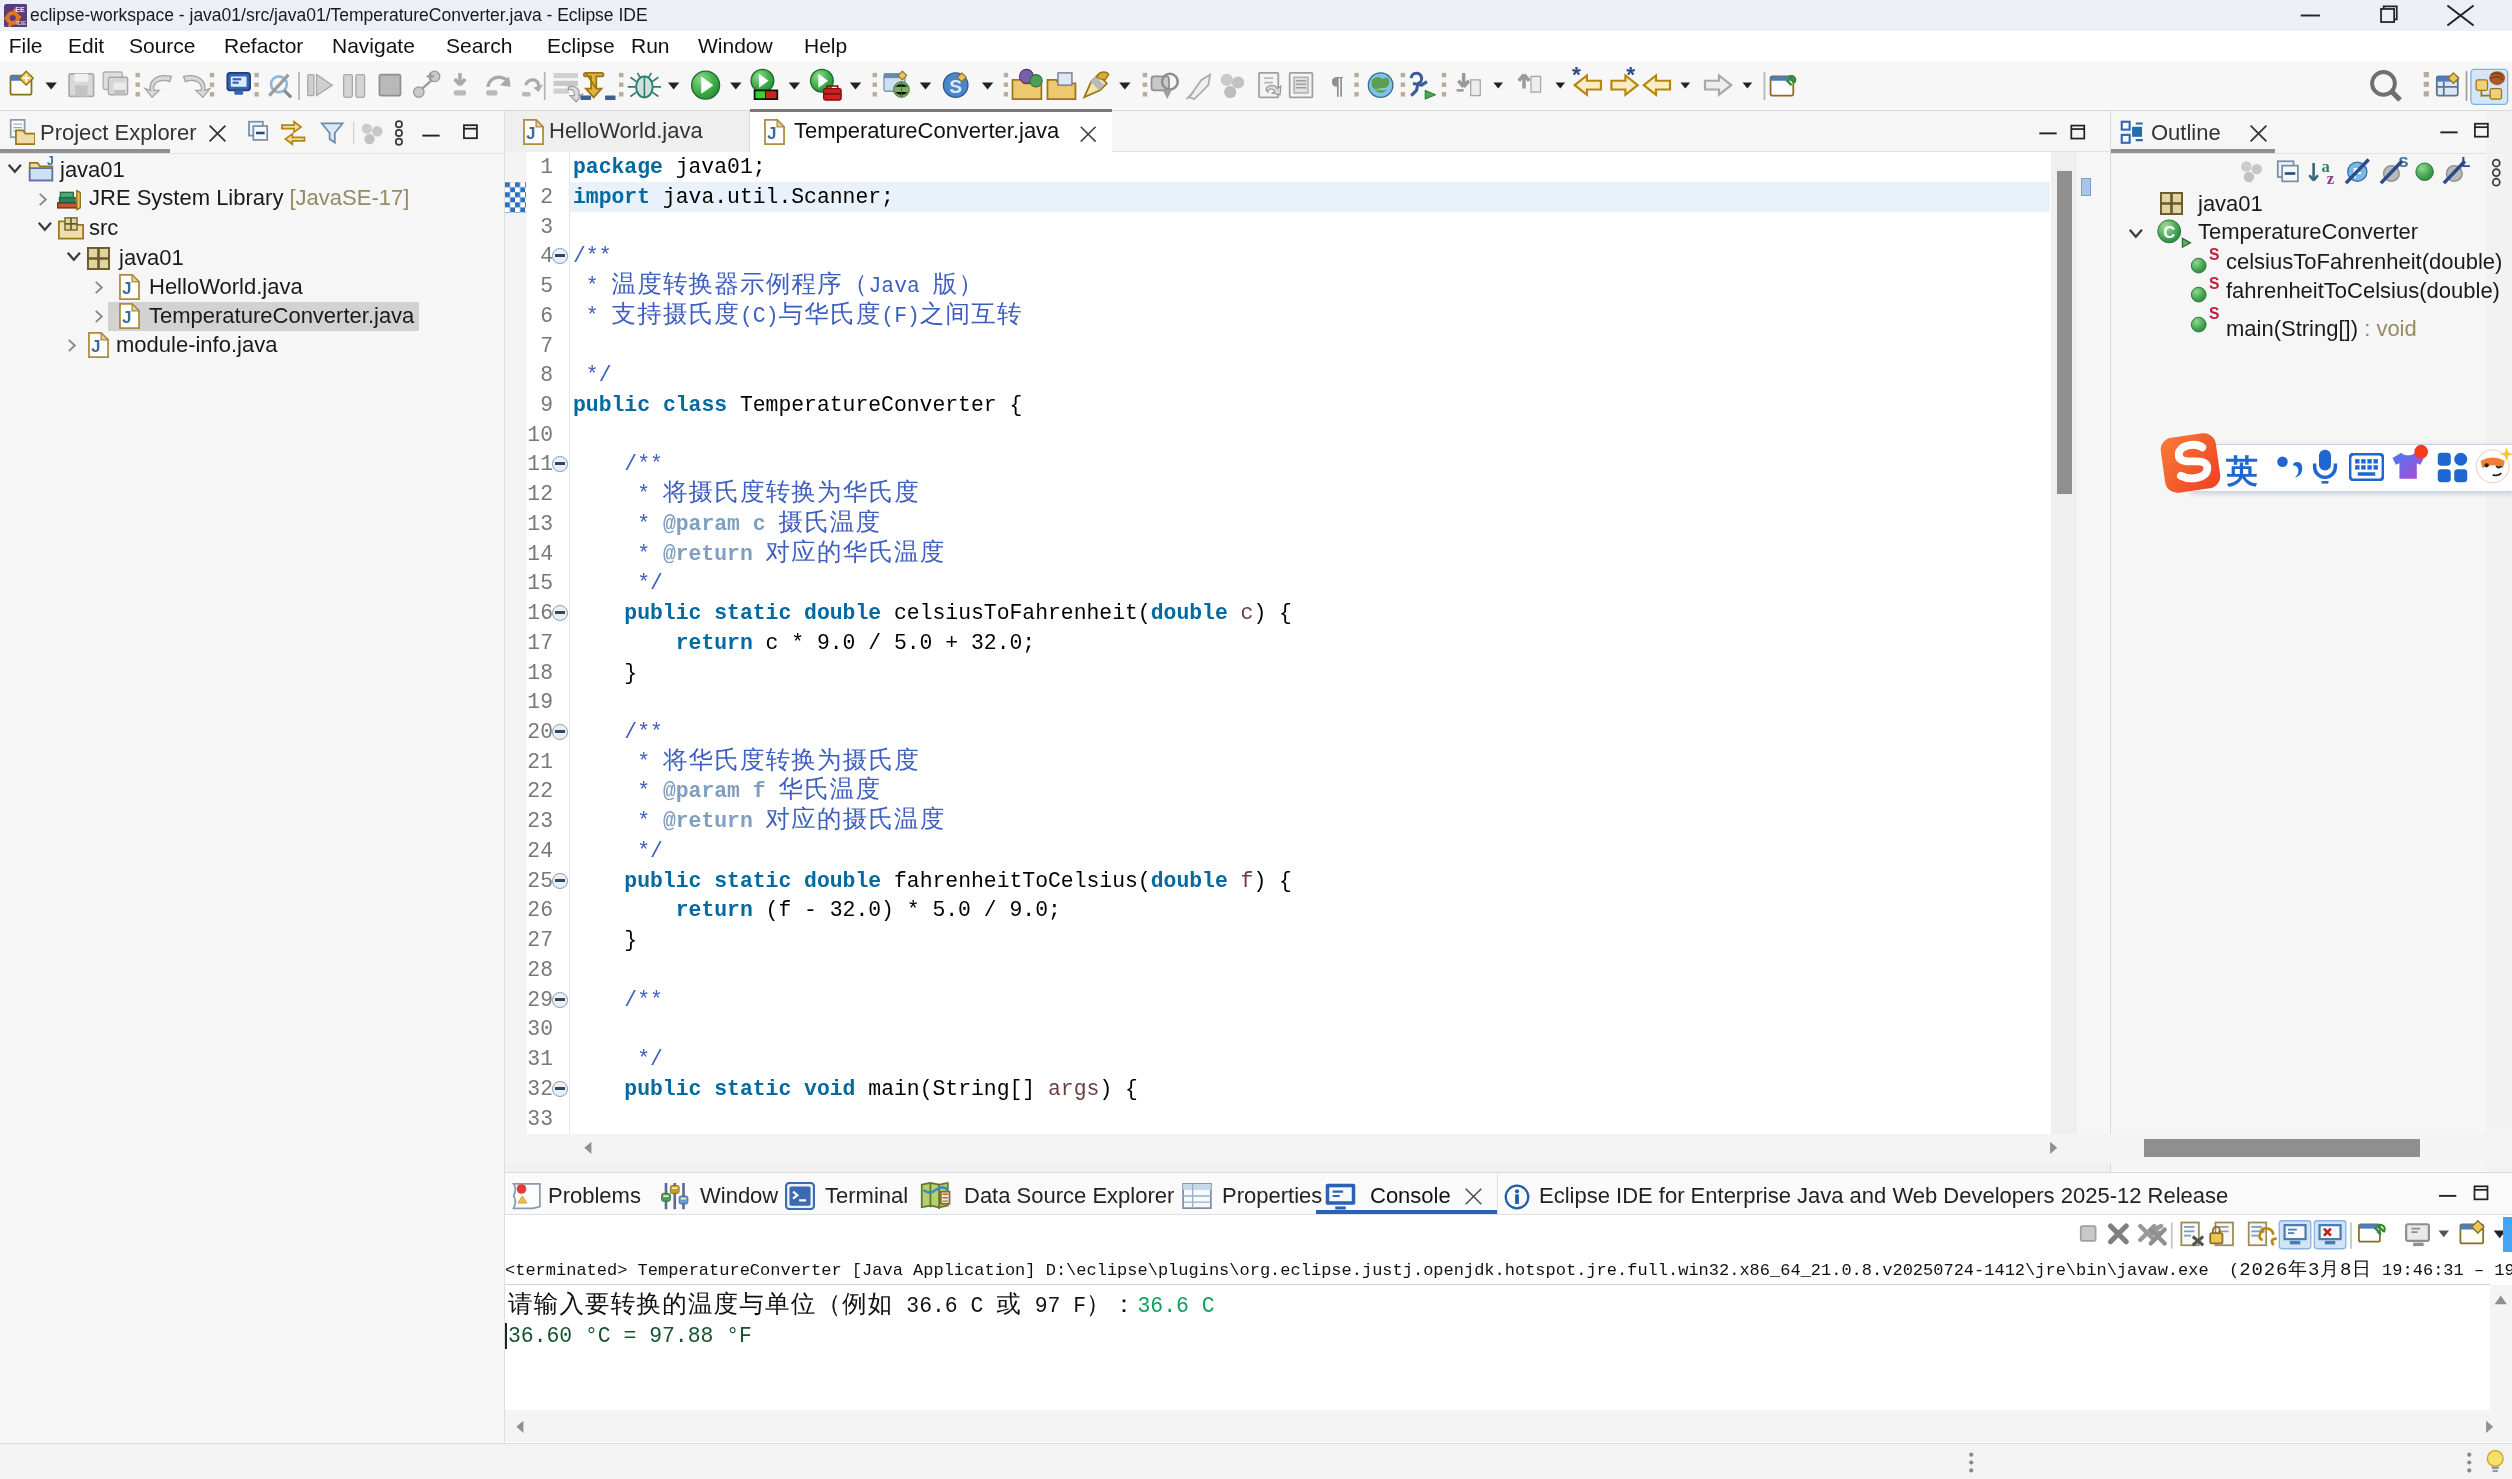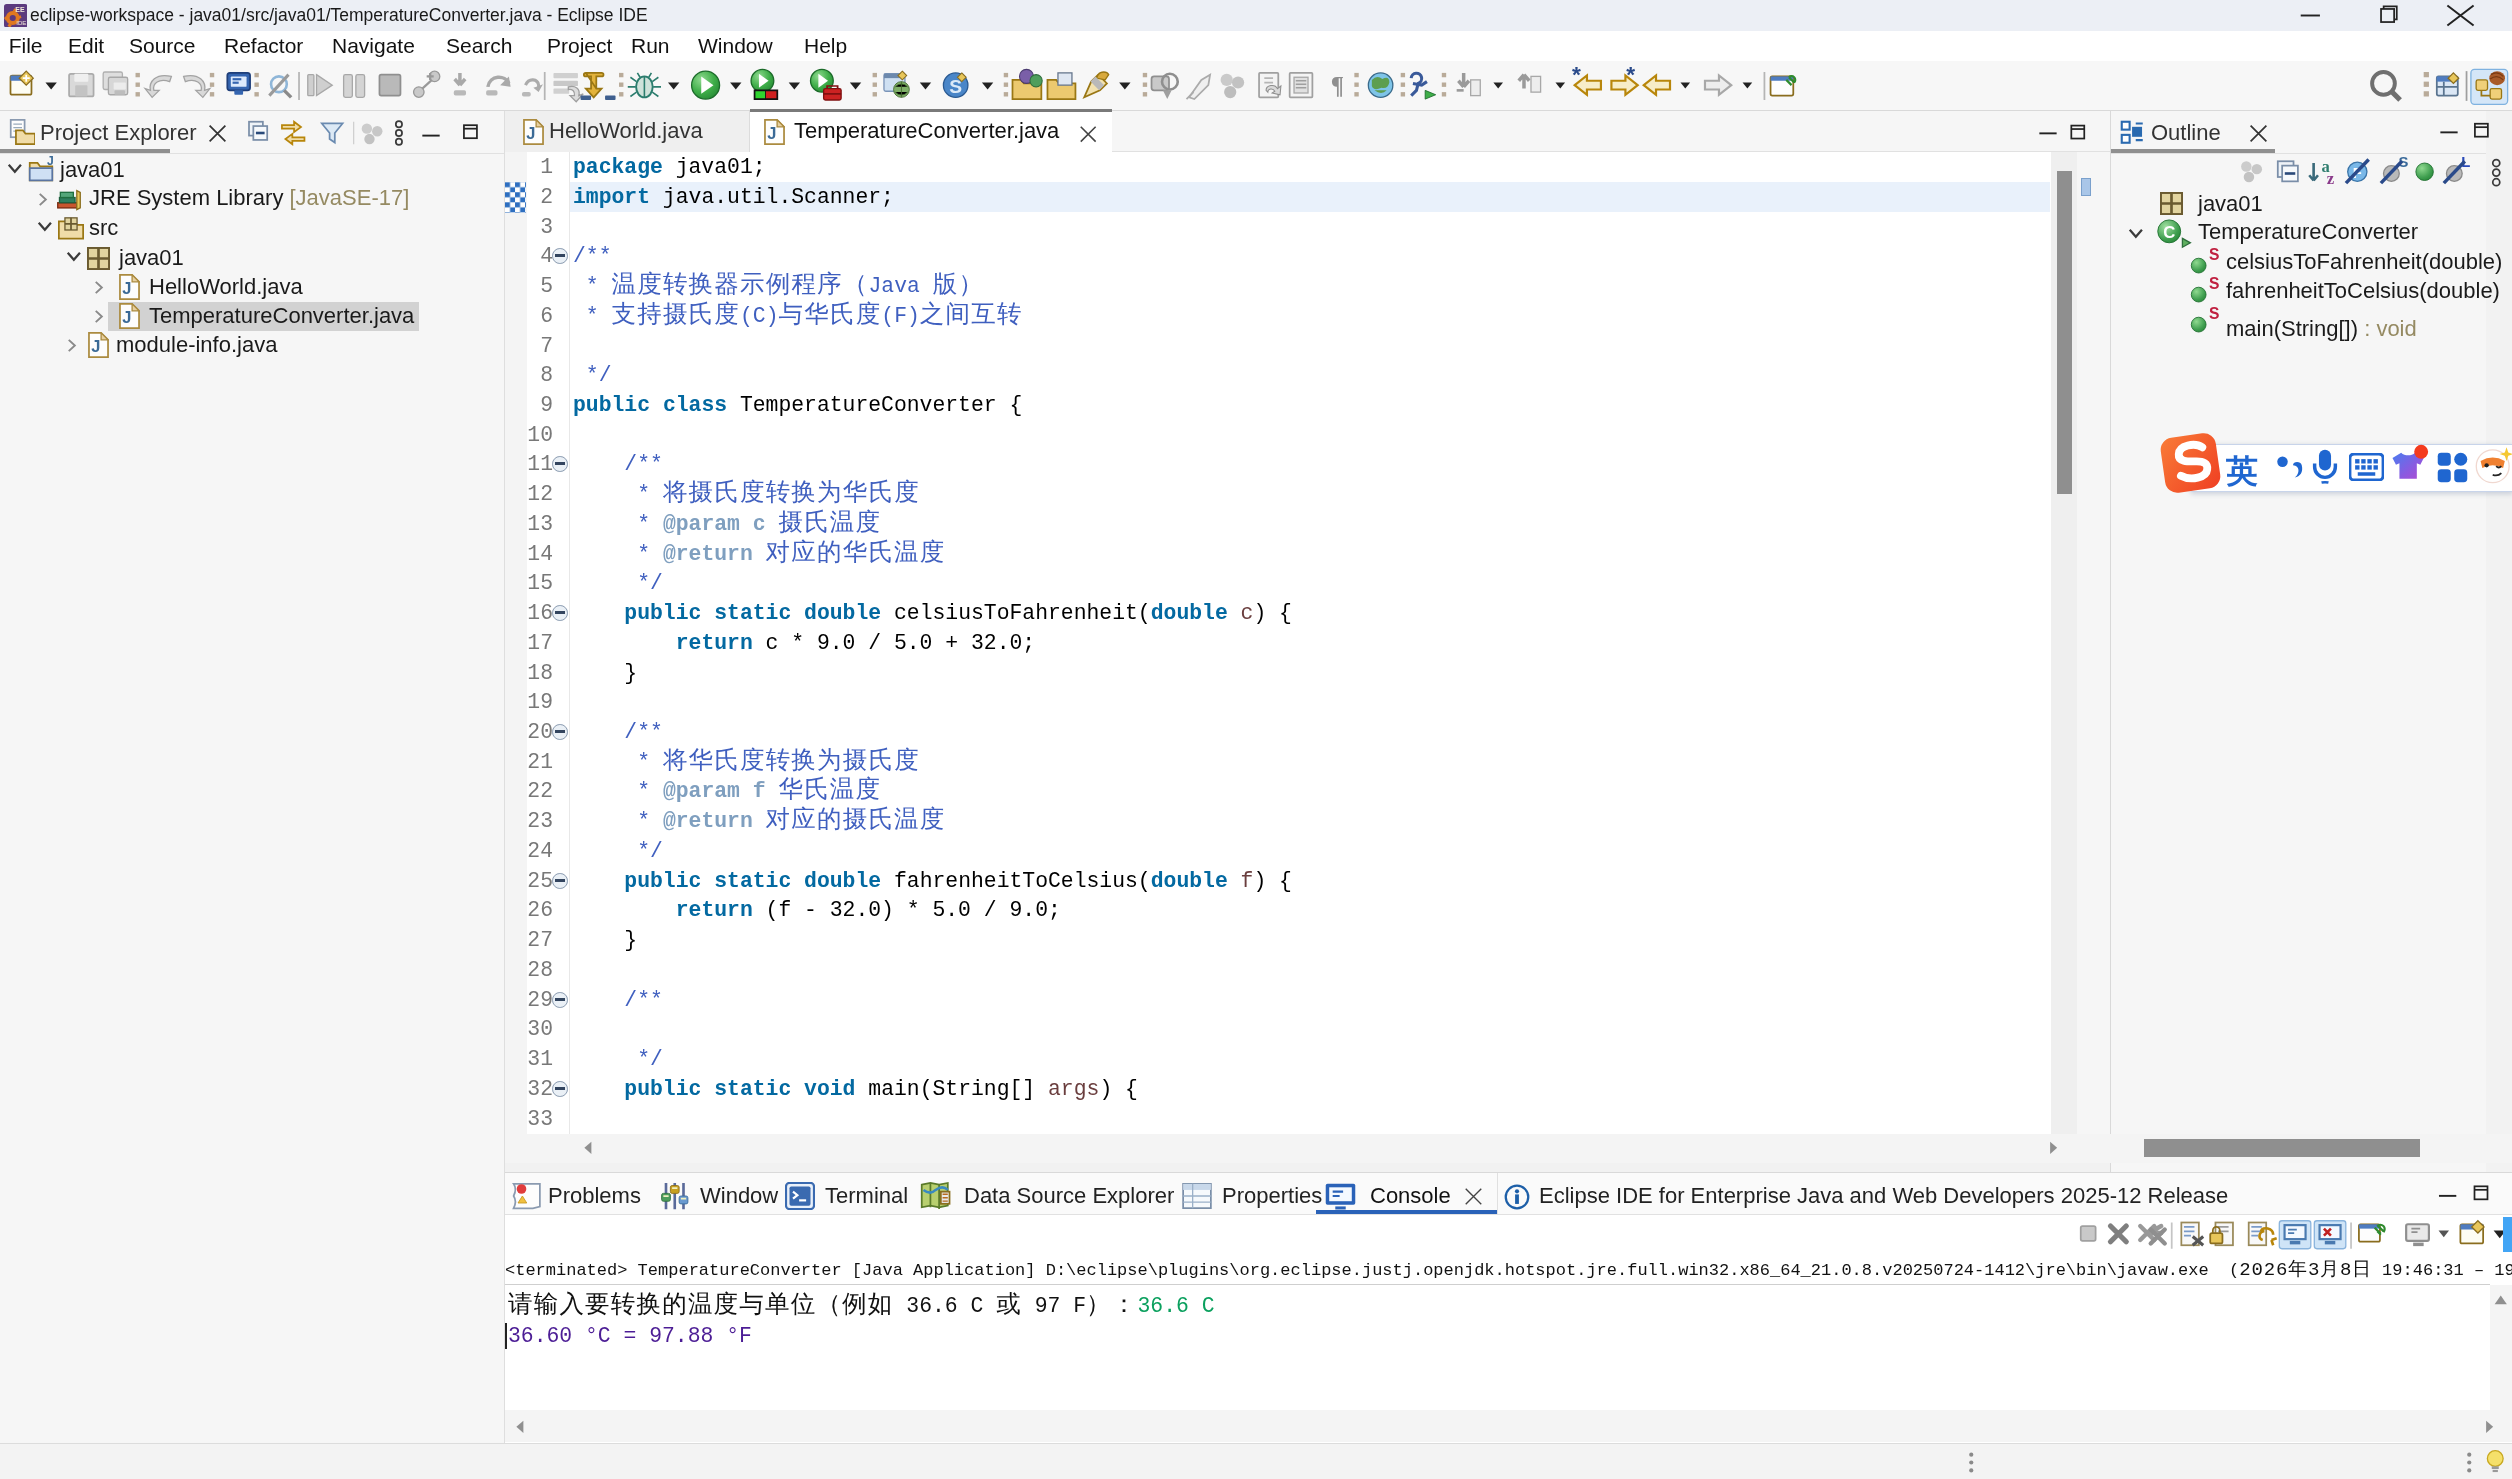--- a/index.html
+++ b/index.html
@@ -50,21 +50,21 @@
 </svg>
 </div>
 
 <div class="menubar">
 <span style="left:8.7px">File</span>
     <span style="left:68px">Edit</span>
     <span style="left:129px">Source</span>
     <span style="left:224px">Refactor</span>
     <span style="left:332px">Navigate</span>
     <span style="left:446px">Search</span>
-    <span style="left:547px">Project</span>
+    <span style="left:547px">Eclipse</span>
     <span style="left:631px">Run</span>
     <span style="left:698px">Window</span>
     <span style="left:804px">Help</span>
 </div>
 
 <div class="toolbar">
     <svg class="tbsvg" width="2512" height="50" viewBox="0 0.5 2873 57">
       <defs>
         <radialGradient id="gr" cx="0.35" cy="0.3" r="0.9">
           <stop offset="0" stop-color="#8fd98f"></stop>
@@ -759,21 +759,21 @@
 <g>
         <rect x="444" y="6" width="26" height="22" rx="2" fill="#fdfdf4" stroke="#8a6d1e" stroke-width="2"></rect>
         <rect x="444" y="6" width="26" height="6" fill="#4f7cc0"></rect>
         <path d="M464 2 l7 7 -7 7 -7 -7 z" fill="#e8c65a" stroke="#8a6d1e" stroke-width="1.5"></path>
       </g>
 <path d="M482 13 l14 0 -7 9 z" fill="#222"></path>
 </svg>
 <div class="abs mono" style="left:505px;top:1257px;font-size:17px;line-height:26px;color:#111">&lt;terminated&gt; TemperatureConverter [Java Application] D:\eclipse\plugins\org.eclipse.justj.openjdk.hotspot.jre.full.win32.x86_64_21.0.8.v20250724-1412\jre\bin\javaw.exe  (<span class="cj19">2026年3月8日</span> 19:46:31 – 19:4</div>
 <div class="abs" style="left:505px;top:1284px;width:1985px;height:0.9px;background:#cfcfcf"></div>
 <div class="abs mono" style="left:508px;top:1290px;font-size:21.4px;line-height:31px;color:#111"><span class="cj">请输入要转换的温度与单位（例如</span> 36.6 C <span class="cj">或</span> 97 F<span class="cj">）：</span><span style="color:#0ba05e">36.6 C</span></div>
-<div class="abs mono" style="left:508px;top:1321px;font-size:21.4px;line-height:31px;color:#4c1d95">36.60 °C = 97.88 °F</div>
+<div class="abs mono" style="left:508px;top:1321px;font-size:21.4px;line-height:31px;color:#14532d">36.60 °C = 97.88 °F</div>
 <div class="abs" style="left:505px;top:1323px;width:1.7px;height:26px;background:#222"></div>
 <div class="abs" style="left:2490px;top:1285px;width:23px;height:125px;background:#f4f4f4"></div>
 <svg class="abs" style="left:2492px;top:1292px" width="17.5" height="15.7" viewBox="0 0 20 18">
       <path d="M10 4 L17 14 L3 14 z" fill="#8f8f8f"></path>
     </svg>
 <div class="abs" style="left:2503px;top:1217px;width:8.7px;height:35px;background:#42a5f5"></div>
 <div class="abs" style="left:505px;top:1410px;width:2008px;height:32px;background:#f4f4f4"></div>
 <svg class="abs" style="left:512px;top:1418px" width="17.5" height="17.5" viewBox="0 0 20 20">
       <path d="M13 3 L5 10 L13 17 z" fill="#8f8f8f"></path>
     </svg>

